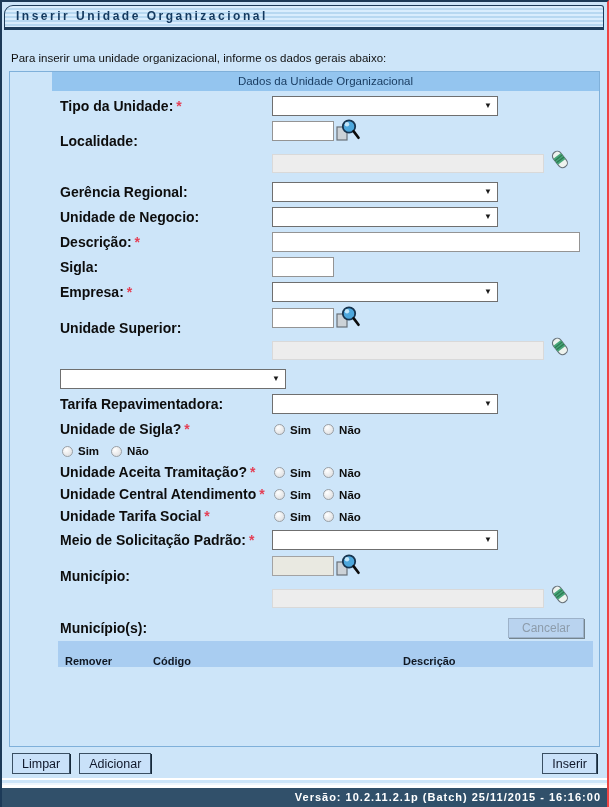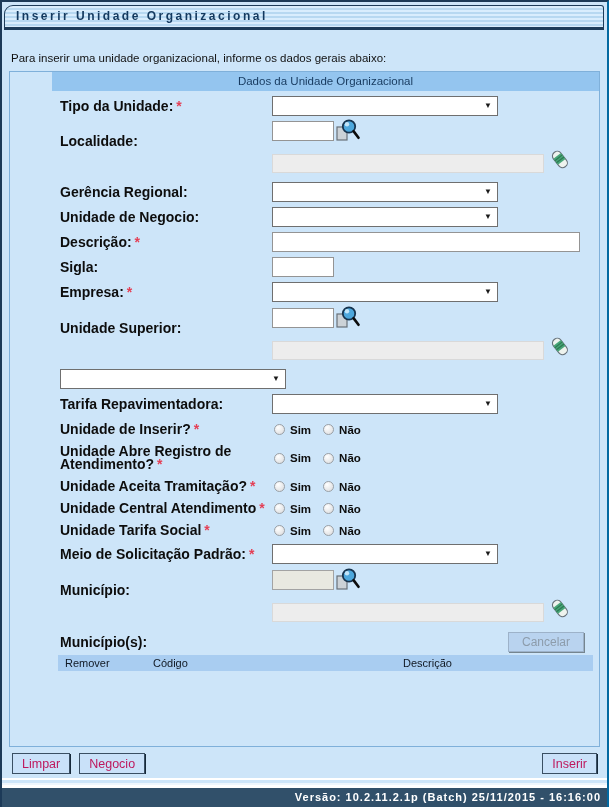--- a/index.html
+++ b/index.html
@@ -6,21 +6,21 @@
   html,body { background:#9db8cc; }
   body { font-family: "Liberation Sans", sans-serif; }
 
   .page {
     position: relative;
     width: 609px; height: 807px;
     background: #cde5f9;
     border-top: 2px solid #1c3document8;
     border-top: 2px solid #1c3a58;
     border-left: 2px solid #1c3a58;
-    border-right: 2px solid #0369a1;
+    border-right: 2px solid #ef4444;
     overflow: hidden;
   }
 
   
   .title-bar {
     margin: 3px 3px 0 2px;
     height: 25px;
     line-height: 21px;
     padding-left: 11px;
     background: repeating-linear-gradient(to bottom, #d9edfd 0 2px, #b7d8f1 2px 4px);
@@ -105,34 +105,34 @@
     width: 76px; height: 20px;
     margin-right: 7px;
     background: #b9d3ef; color: #8d9cab;
     border: 1px solid #9db2c9;
     box-shadow: 1px 1px 0 0 #75858f;
     font-family: "Liberation Sans", sans-serif; font-size: 12px;
     text-align: center;
   }
   .table { margin: 3px 6px 0 6px; }
   .thead {
-    display: flex; height: 16px; align-items: center;
+    display: flex; height: 26px; align-items: flex-end;
     background: #a9cdf1;
-    font-size: 11px; font-weight: normal; color: #101823;
+    font-size: 11px; font-weight: bold; color: #101823;
   }
   .thead .c1 { width: 95px; padding-left: 7px; }
   .thead .c2 { width: 250px; }
   .thead .c3 { flex: 1; }
   .tbody { height: 100px; }
 
   
   .actions { display: flex; align-items: center; padding: 0 10px; margin-top: 6px; }
   .btn {
     height: 21px; padding: 0 9px;
-    background: #c9e1f9; color: #be185d;
+    background: #c9e1f9; color: #0f172a;
     border: 1px solid #3a4f63;
     box-shadow: 1px 1px 0 0 #16293a;
     font-family: "Liberation Sans", sans-serif; font-size: 12.5px;
     cursor: pointer;
   }
   .btn + .btn { margin-left: 9px; }
   .actions .spacer { flex: 1; }
 
   
   .pre-footer {
@@ -264,31 +264,30 @@
     </div>
 
     <div class="row">
       <div class="lbl"><span>Tarifa Repavimentadora:</span></div>
       <div class="select-box">
           <span class="arrow">▼</span>
         </div>
     </div>
 
     <div class="row radio-row">
-      <div class="lbl"><span>Unidade de Inserir?</span><span class="req">*</span></div>
-      <div class="radio-group">
-        <span class="radio"></span>
-          <span class="radio-label">Sim</span>
-        <span class="radio"></span>
-          <span class="radio-label">Não</span>
-      </div>
-    </div>
-
-    <div class="row radio-row">
-      <div class="lbl"><span>Unidade Abre Registro de Atendimento?</span><span class="req">*</span></div>
+      <div class="lbl"><span>Unidade de Sigla?</span><span class="req">*</span></div>
+      <div class="radio-group">
+        <span class="radio"></span>
+          <span class="radio-label">Sim</span>
+        <span class="radio"></span>
+          <span class="radio-label">Não</span>
+      </div>
+    </div>
+
+    <div class="row radio-row">
       <div class="radio-group">
         <span class="radio"></span>
           <span class="radio-label">Sim</span>
         <span class="radio"></span>
           <span class="radio-label">Não</span>
       </div>
     </div>
 
     <div class="row radio-row">
       <div class="lbl"><span>Unidade Aceita Tramitação?</span><span class="req">*</span></div>
@@ -368,21 +367,21 @@
         <div class="c1">Remover</div>
         <div class="c2">Código</div>
         <div class="c3">Descrição</div>
       </div>
       <div class="tbody"></div>
     </div>
   </div>
 
   <div class="actions">
     <button class="btn">Limpar</button>
-    <button class="btn">Negocio</button>
+    <button class="btn">Adicionar</button>
     <div class="spacer"></div>
     <button class="btn">Inserir</button>
   </div>
 
   <div class="pre-footer"></div>
   <div class="footer">Versão: 10.2.11.2.1p (Batch) 25/11/2015 - 16:16:00</div>
 
 </div>
 
 </body></html>

